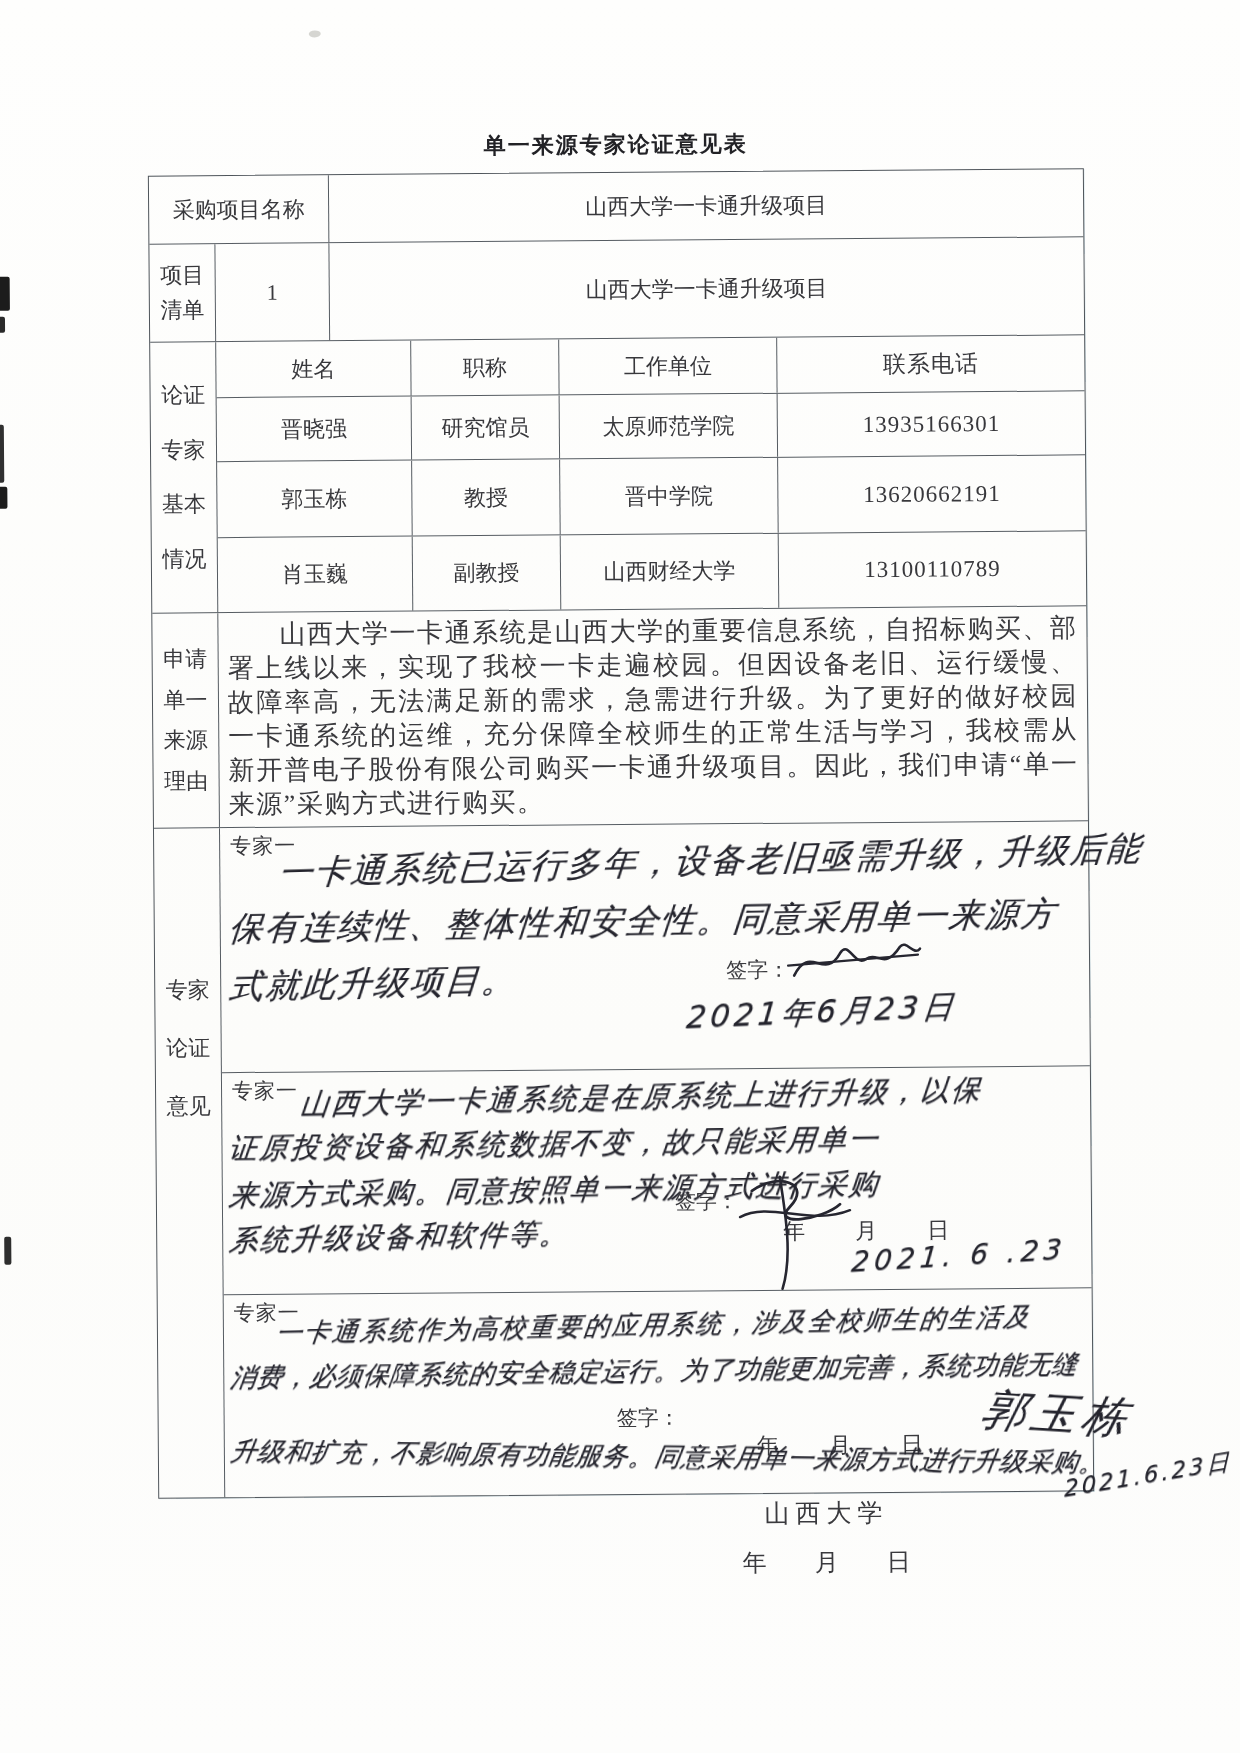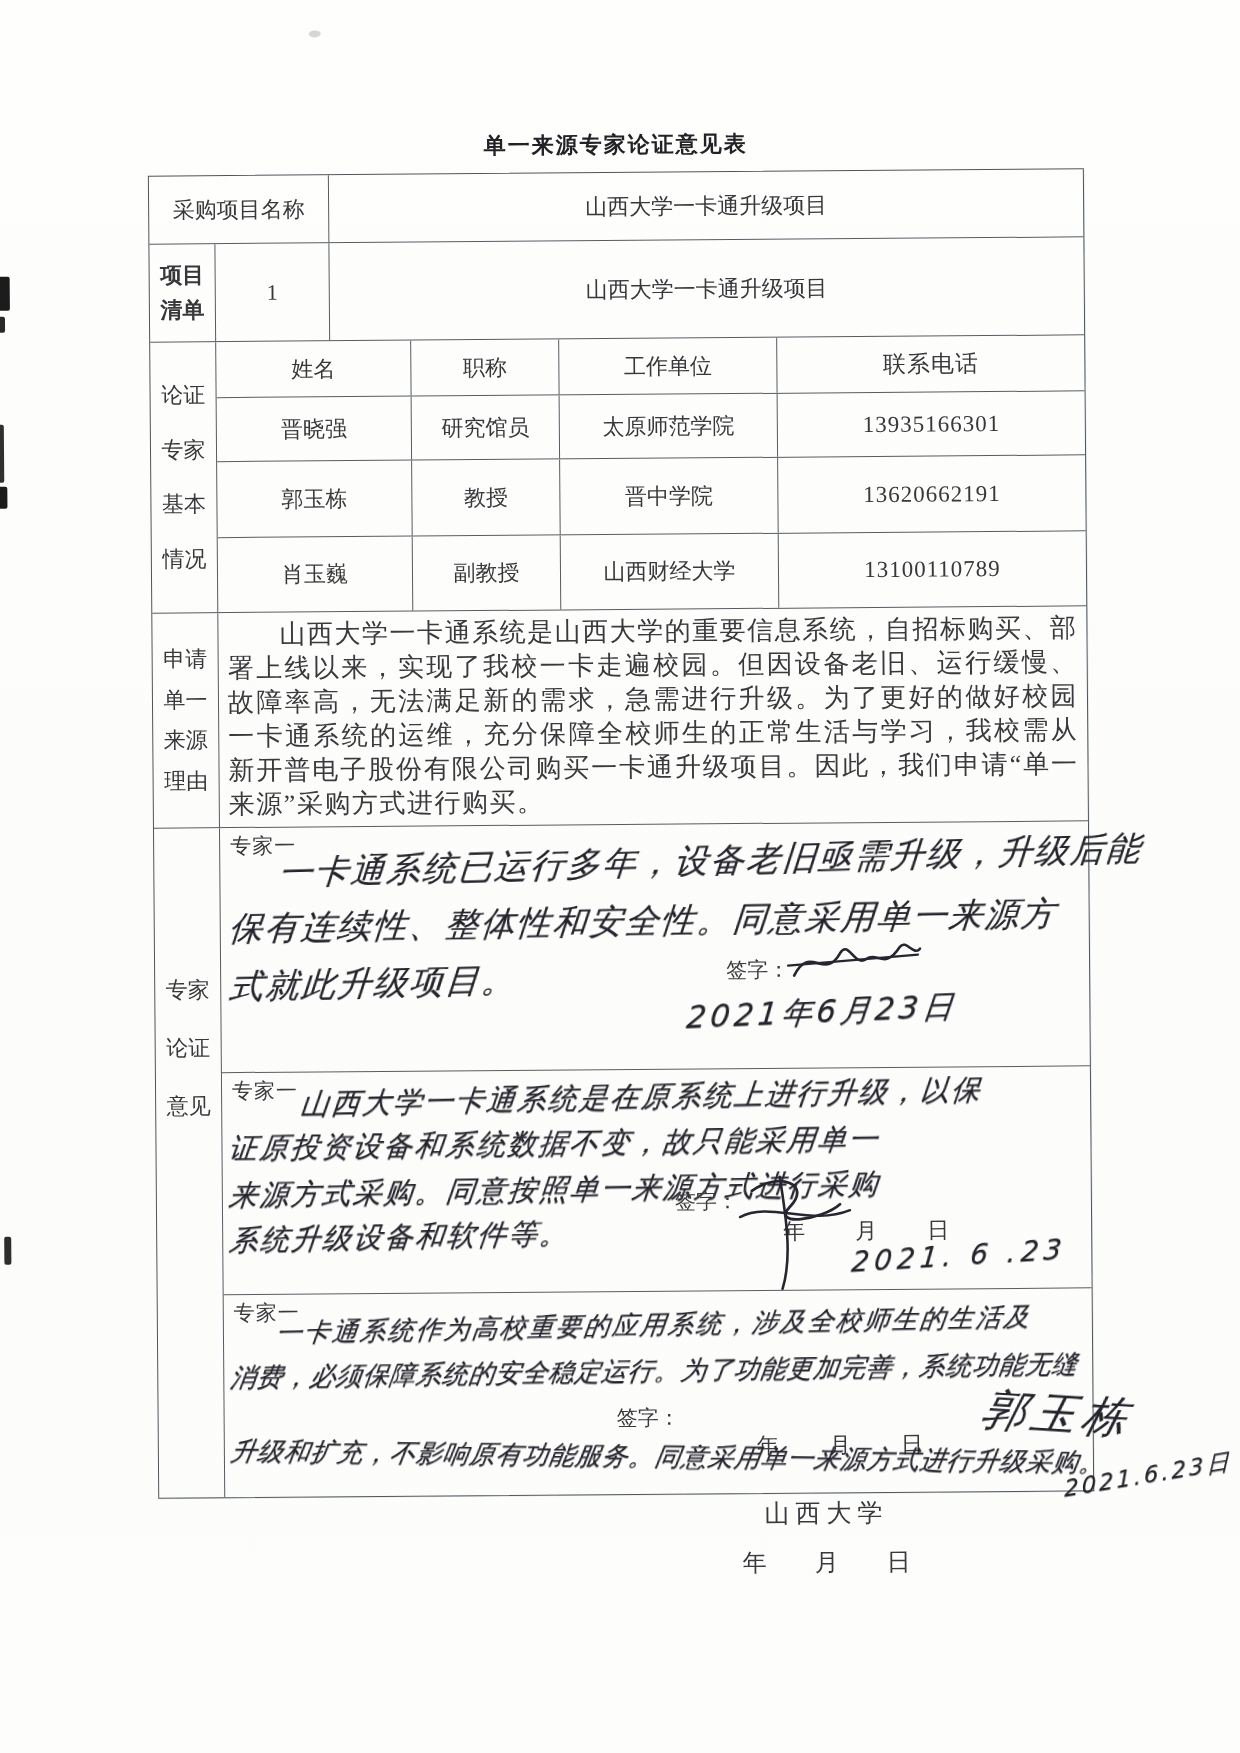--- a/index.html
+++ b/index.html
@@ -19,21 +19,21 @@
     box-shadow:0.6px 0.6px 0 rgba(120,170,190,.25);
     font-size:22px;
   }
   .row{display:flex;border-bottom:1px solid #565c62;box-sizing:border-box;}
   .row:last-child{border-bottom:none;}
   .cell{display:flex;align-items:center;justify-content:center;box-sizing:border-box;
         border-right:1px solid #565c62;text-align:center;color:#38383c;}
   .cell:last-child{border-right:none;}
   .grow{flex:1;}
   .stack{display:flex;flex-direction:column;align-items:center;}
-  .stack span{display:block;line-height:1.55;font-weight:bold;}
+  .stack span{display:block;line-height:1.55;}
   
   .r1{height:68px;}
   .r2{height:98px;}
   .erow-h{height:56px;}
   .erow{height:64px;}
   .erow2{height:76px;}
   .erow3{height:74px;}
   .reason-row{height:215px;}
   
   .c-name{width:195px;}

